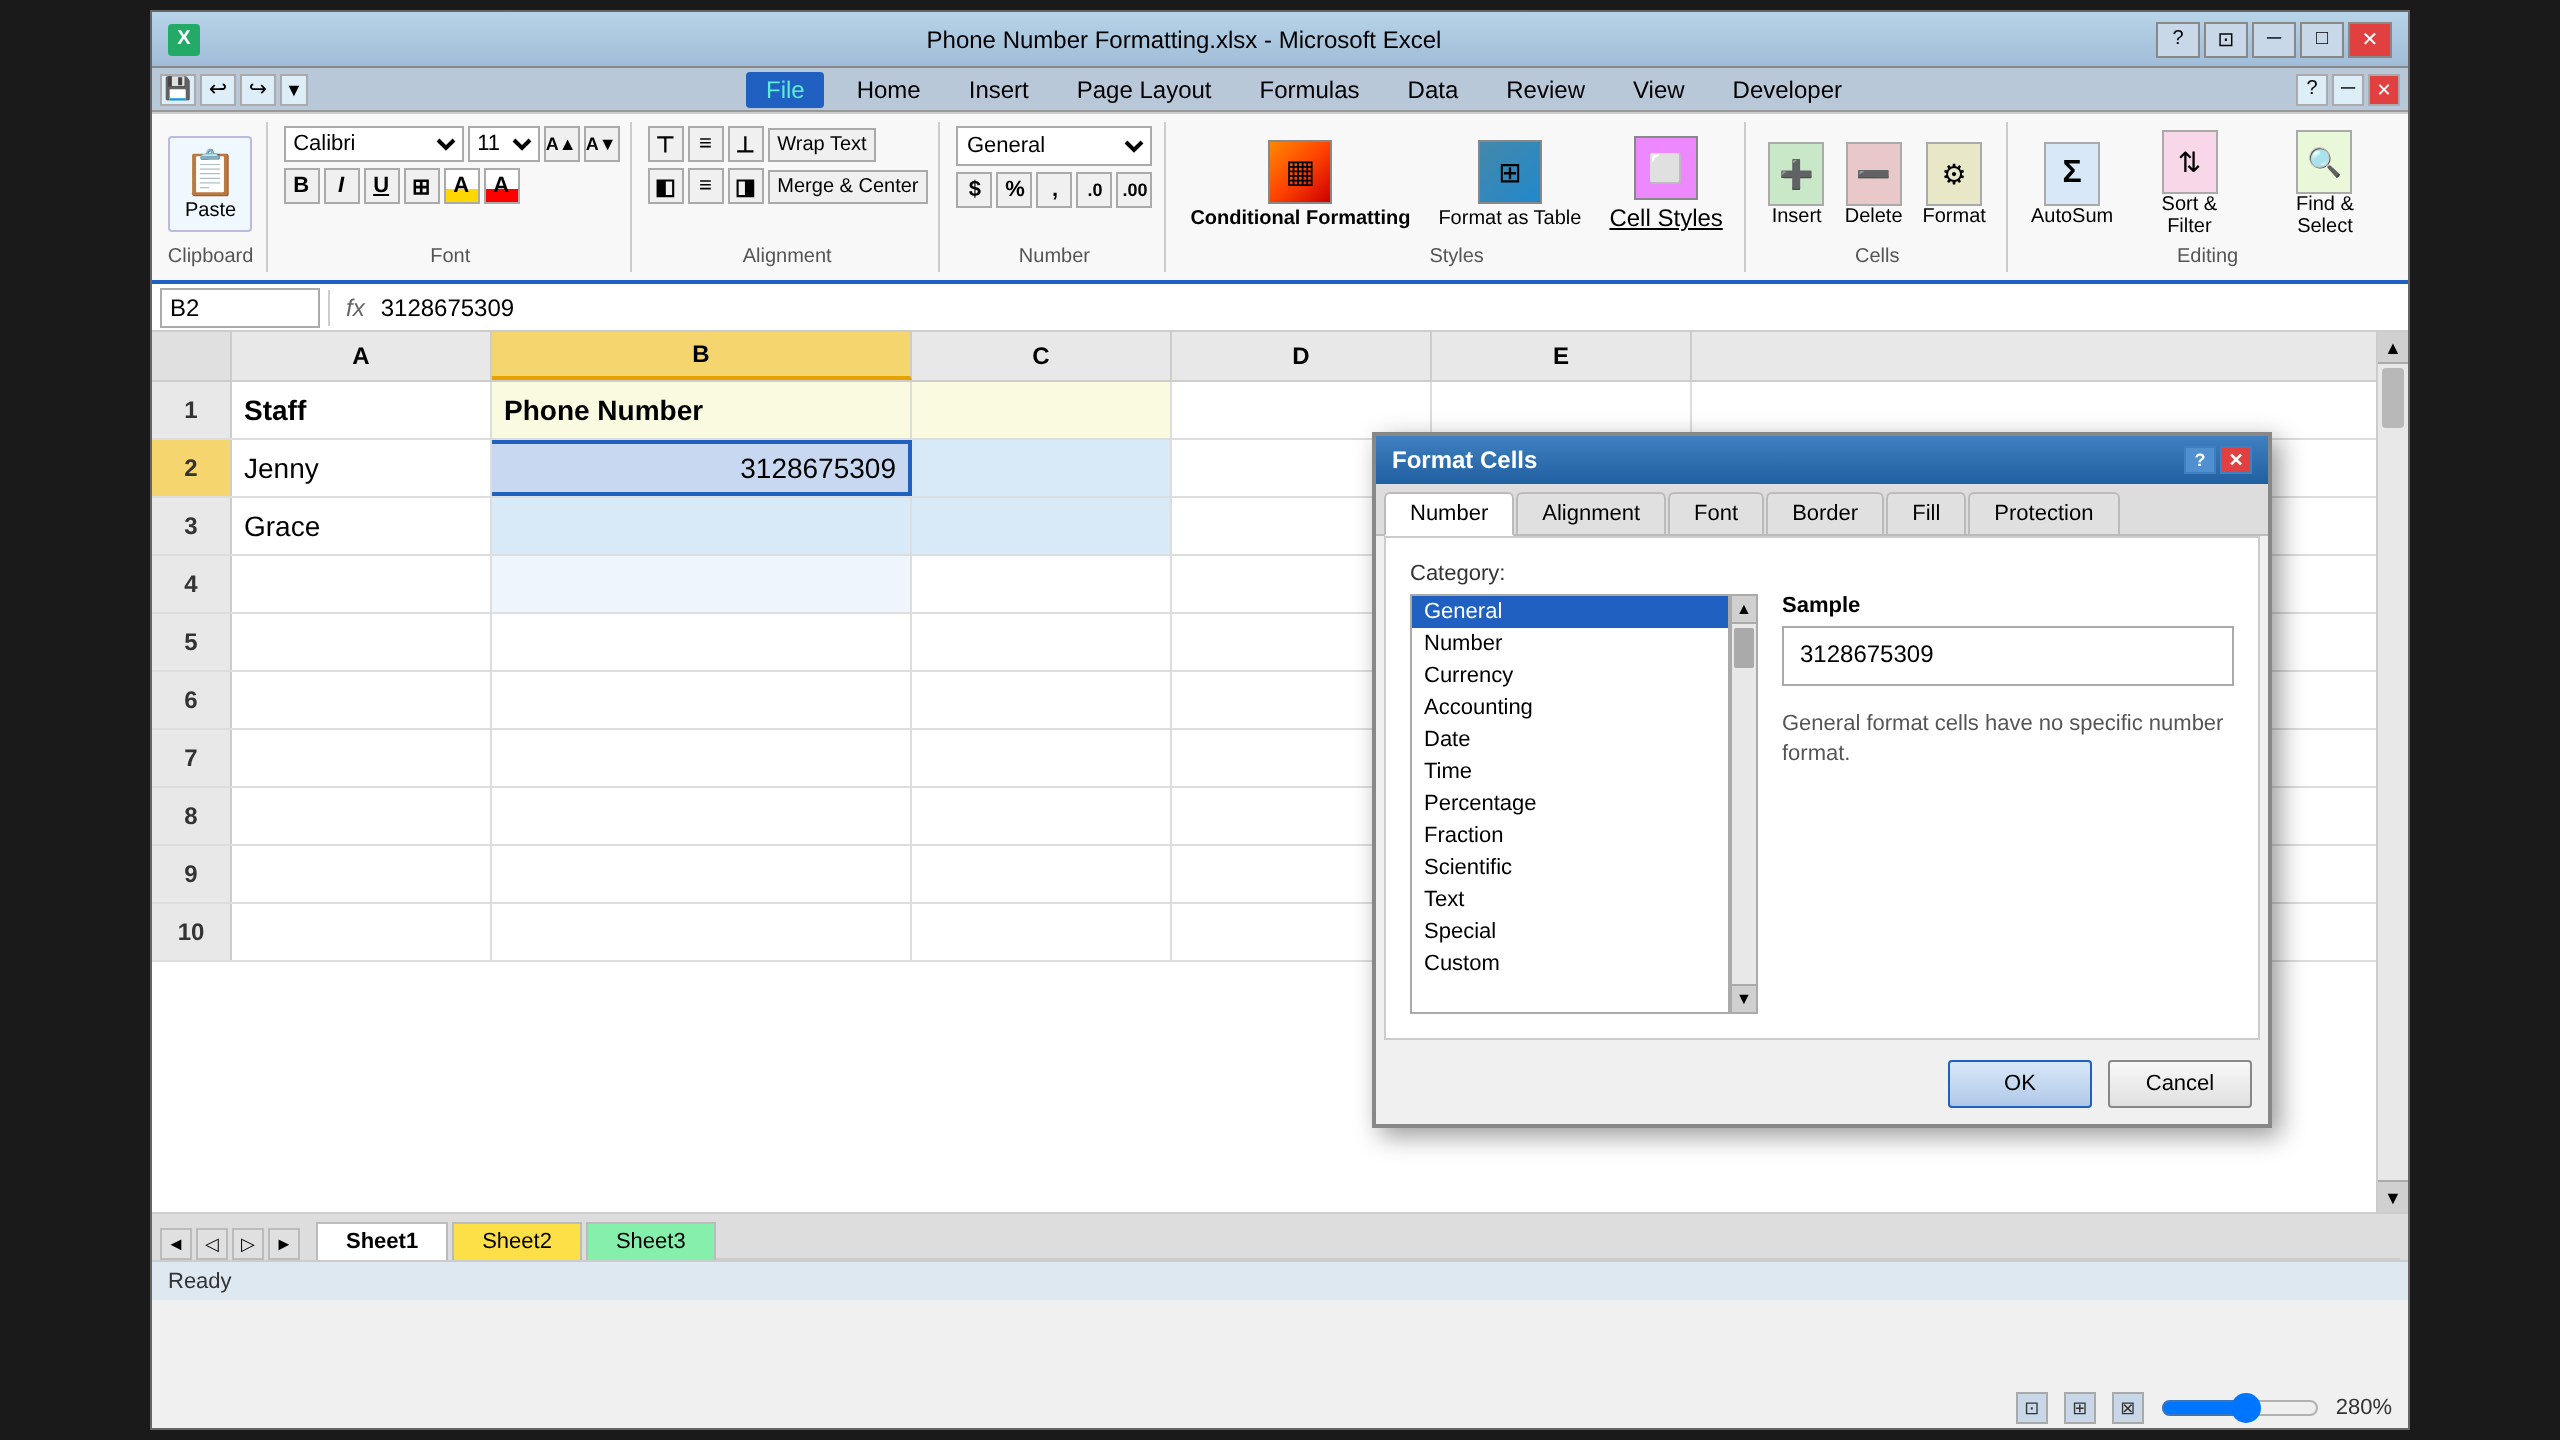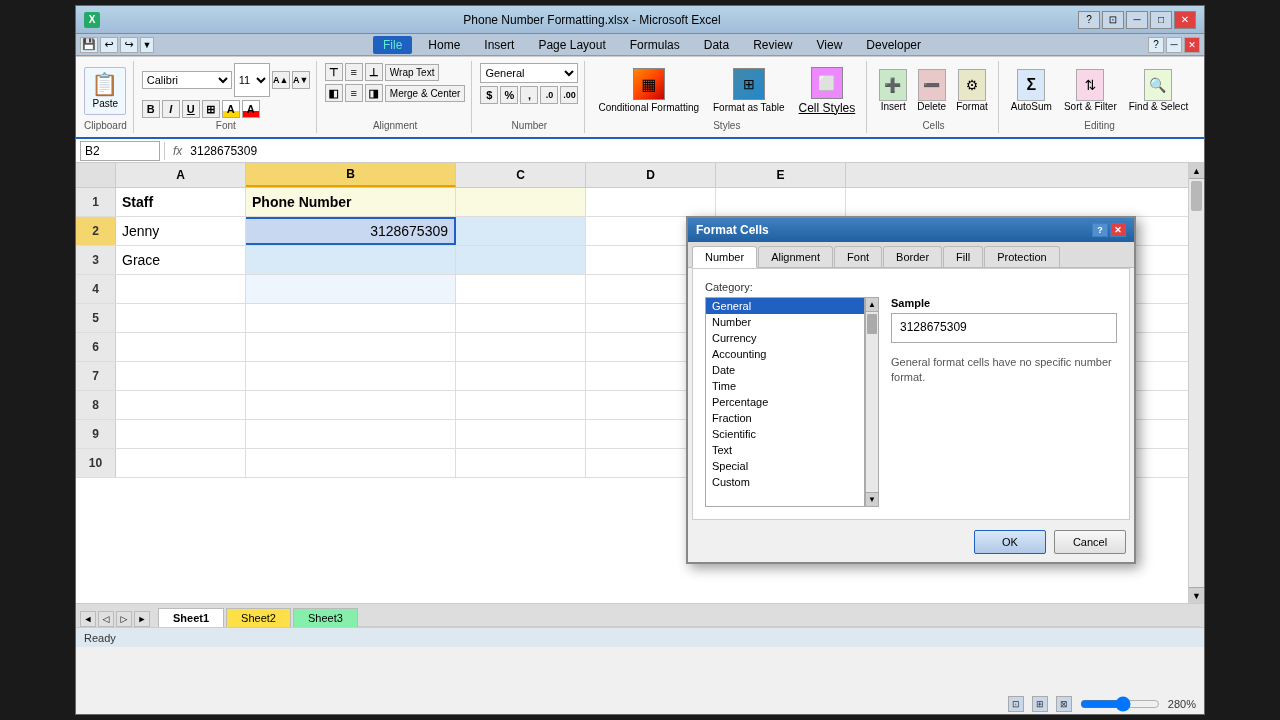--- a/index.html
+++ b/index.html
@@ -89,21 +89,21 @@
     .font-row {
       display: flex; align-items: center; gap: 2px;
     }
     .font-select {
       width: 90px; height: 18px;
       font-size: 11px;
       border: 1px solid #aaa;
       background: white;
     }
     .font-size-select {
-      width: 36px; height: 34px;
+      width: 36px; height: 18px;
       font-size: 11px;
       border: 1px solid #aaa;
       background: white;
     }
     .fmt-btn {
       width: 18px; height: 18px;
       border: 1px solid #aaa;
       background: #f0f0f0;
       cursor: pointer;
       font-size: 11px;
@@ -425,21 +425,21 @@
               <div class="fmt-btn" style="font-size:9px;">.00</div>
             </div>
           </div>
           <div class="ribbon-group-label">Number</div>
         </div>
 
         <div class="ribbon-group" style="min-width:160px;">
           <div class="ribbon-group-content" style="gap:4px;">
             <div style="display:flex;flex-direction:column;align-items:center;padding:2px 4px;cursor:pointer;border:1px solid transparent;min-width:55px;font-size:10px;text-align:center;">
               <div style="width:32px;height:32px;background:linear-gradient(135deg,#f80,#f40,#c00);border:1px solid #888;margin-bottom:2px;display:flex;align-items:center;justify-content:center;font-size:16px;">▦</div>
-              <span style="font-size:10px;white-space:nowrap;">Conditional
+              <span style="font-size:10px;white-space:nowrap;font-weight:bold;">Conditional
 Formatting</span>
             </div>
             <div style="display:flex;flex-direction:column;align-items:center;padding:2px 4px;cursor:pointer;border:1px solid transparent;min-width:55px;font-size:10px;text-align:center;">
               <div style="width:32px;height:32px;background:linear-gradient(135deg,#48a,#28c);border:1px solid #888;margin-bottom:2px;display:flex;align-items:center;justify-content:center;font-size:14px;">⊞</div>
               <span style="font-size:10px;white-space:nowrap;">Format
 as Table</span>
             </div>
             <div style="display:flex;flex-direction:column;align-items:center;padding:2px 4px;cursor:pointer;border:1px solid transparent;min-width:45px;font-size:10px;text-align:center;">
               <div style="width:32px;height:32px;background:#e8f;border:1px solid #888;margin-bottom:2px;display:flex;align-items:center;justify-content:center;font-size:14px;">⬜</div>
               <span style="font-size:12px;white-space:nowrap;text-decoration:underline;">Cell Styles</span>

